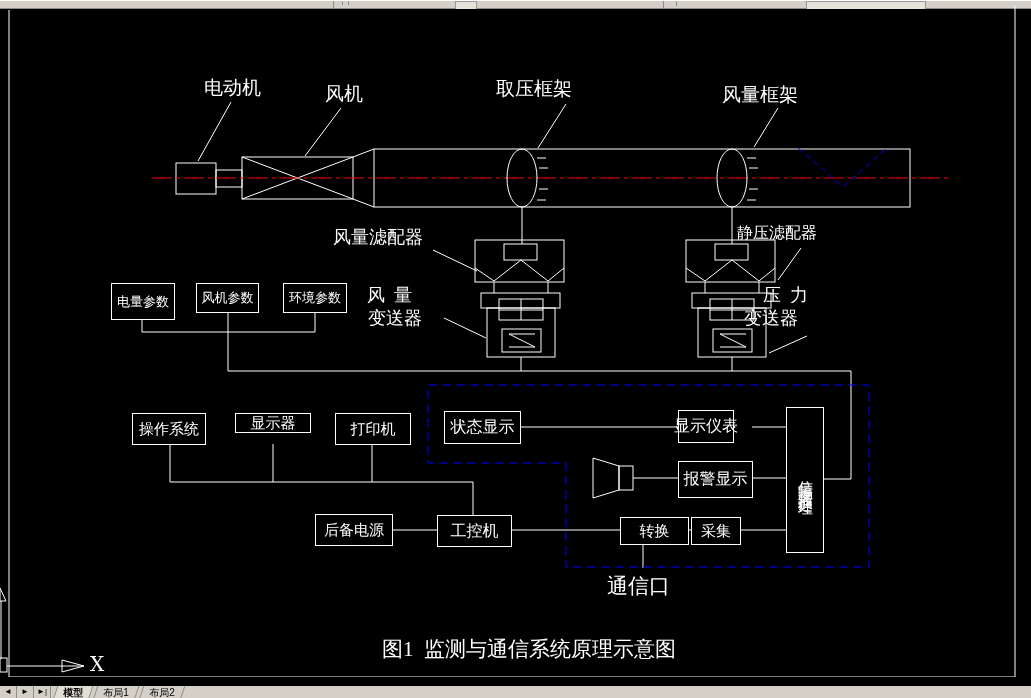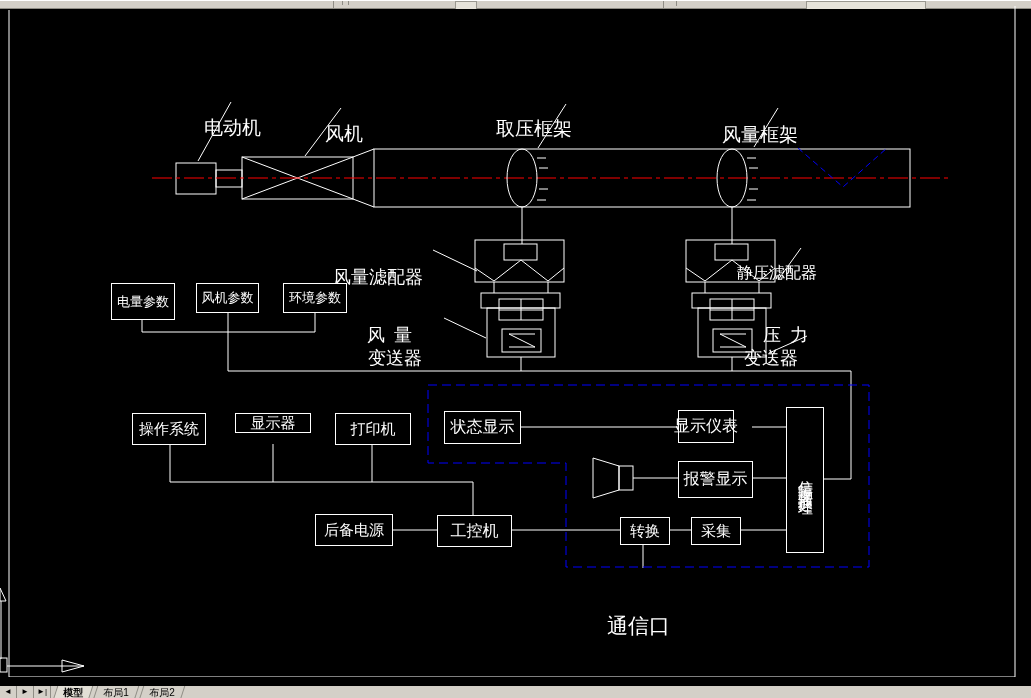--- a/index.html
+++ b/index.html
@@ -15,21 +15,21 @@
   #toolbar{position:absolute;left:0;top:0;width:1031px;height:9px;background:var(--chrome);
            border-top:1px solid #ffffff;border-bottom:1px solid #8f8d85;box-sizing:border-box;}
   .tb-tick{position:absolute;top:0;width:1px;height:8px;background:#8f8d85;}
   .tb-field{position:absolute;top:0;height:7px;border:1px solid #9a9890;background:#e6e3da;}
 
   
   #canvas{position:absolute;left:0;top:9px;width:1031px;height:678px;background:var(--background);}
   #diagram-svg{position:absolute;left:0;top:-9px;width:1031px;height:698px;pointer-events:none;}
 
   .lbl{position:absolute;color:var(--line);white-space:pre;line-height:1.1;
-       font-family:"Liberation Serif","DejaVu Serif",serif;margin-top:40px;}
+       font-family:"Liberation Serif","DejaVu Serif",serif;}
   .box{position:absolute;border:1px solid var(--line);color:var(--line);background:var(--background);
        display:flex;align-items:center;justify-content:center;box-sizing:border-box;
        font-family:"Liberation Serif","DejaVu Serif",serif;white-space:pre;}
   .vbox{flex-direction:column;writing-mode:vertical-rl;letter-spacing:3px;}
 
   
   #status-gap{position:absolute;left:0;top:677px;width:1031px;height:9px;background:var(--background);}
   #tabbar{position:absolute;left:0;top:686px;width:1031px;height:12px;background:var(--chrome);
           display:flex;align-items:flex-start;overflow:hidden;
           font-family:"Liberation Sans","DejaVu Sans",sans-serif;}
@@ -207,37 +207,38 @@
     <div class="lbl" style="left:325px;top:75px;font-size:19px">风机</div>
     <div class="lbl" style="left:496px;top:70px;font-size:19px">取压框架</div>
     <div class="lbl" style="left:722px;top:76px;font-size:19px">风量框架</div>
     <div class="lbl" style="left:333px;top:219px;font-size:18px">风量滤配器</div>
     <div class="lbl" style="left:737px;top:215px;font-size:16px">静压滤配器</div>
     <div class="lbl" style="left:367px;top:277px;font-size:18px">风  量</div>
     <div class="lbl" style="left:368px;top:300px;font-size:18px">变送器</div>
     <div class="lbl" style="left:763px;top:277px;font-size:18px">压  力</div>
     <div class="lbl" style="left:744px;top:300px;font-size:18px">变送器</div>
     <div class="lbl" style="left:607px;top:566px;font-size:21px">通信口</div>
+    <div class="lbl" style="left:382px;top:629px;font-size:21px">图1  监测与通信系统原理示意图</div>
     <div class="lbl" style="left:90px;top:644px;font-size:20px;font-family:'DejaVu Serif',serif">X</div>
 
     <div class="box" style="left:111px;top:274px;width:64px;height:37px;font-size:13px">电量参数</div>
     <div class="box" style="left:196px;top:274px;width:63px;height:30px;font-size:13px">风机参数</div>
     <div class="box" style="left:283px;top:274px;width:64px;height:30px;font-size:13px">环境参数</div>
 
     <div class="box" style="left:132px;top:404px;width:74px;height:32px;font-size:15px">操作系统</div>
     <div class="box" style="left:235px;top:404px;width:76px;height:20px;font-size:15px">显示器</div>
     <div class="box" style="left:335px;top:404px;width:76px;height:32px;font-size:15px">打印机</div>
 
     <div class="box" style="left:444px;top:402px;width:77px;height:33px;font-size:16px">状态显示</div>
     <div class="box" style="left:678px;top:401px;width:56px;height:33px;font-size:16px">显示仪表</div>
     <div class="box" style="left:678px;top:452px;width:75px;height:37px;font-size:16px">报警显示</div>
 
     <div class="box" style="left:315px;top:505px;width:78px;height:32px;font-size:15px">后备电源</div>
     <div class="box" style="left:437px;top:506px;width:75px;height:32px;font-size:16px">工控机</div>
-    <div class="box" style="left:620px;top:508px;width:50px;height:28px;font-size:15px">转换</div>
+    <div class="box" style="left:620px;top:508px;width:69px;height:28px;font-size:15px">转换</div>
     <div class="box" style="left:691px;top:508px;width:50px;height:28px;font-size:15px">采集</div>
 
     <div class="box vbox" style="left:786px;top:398px;width:38px;height:146px;font-size:15px">信号隔离转换处理</div>
   </div>
 
   <div id="status-gap"></div>
   <div id="tabbar">
     <div class="navbtn">◄</div>
     <div class="navbtn">►</div>
     <div class="navbtn">►|</div>

